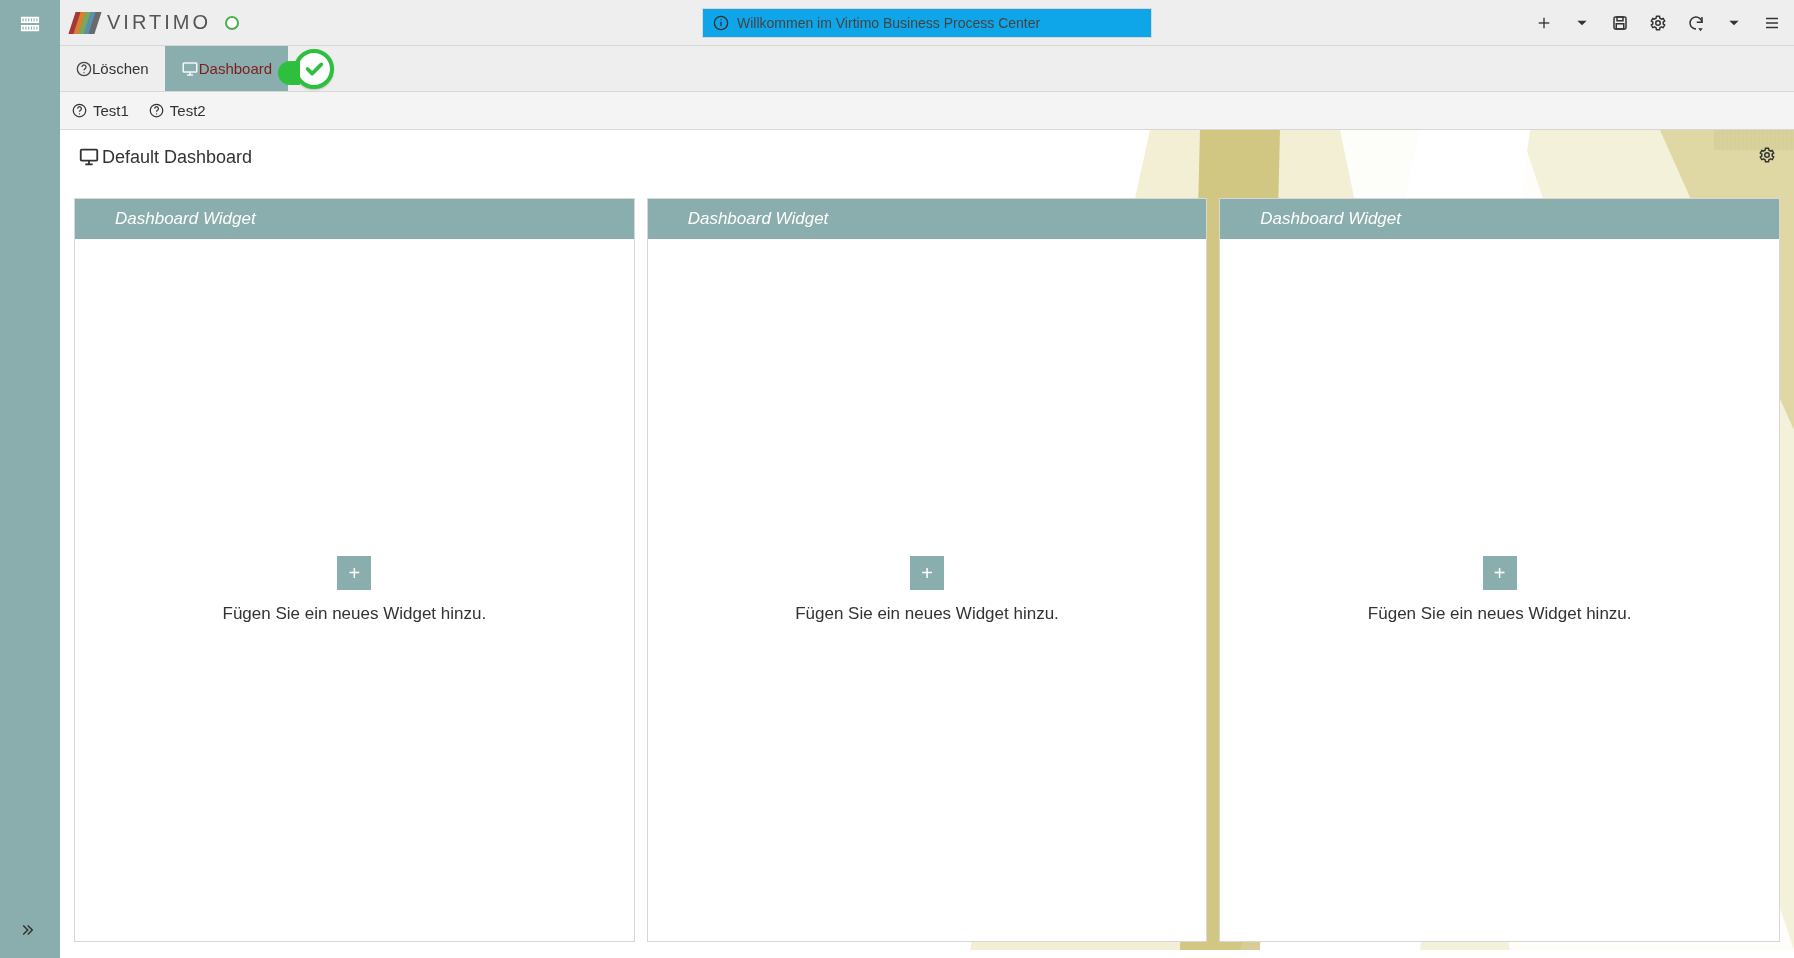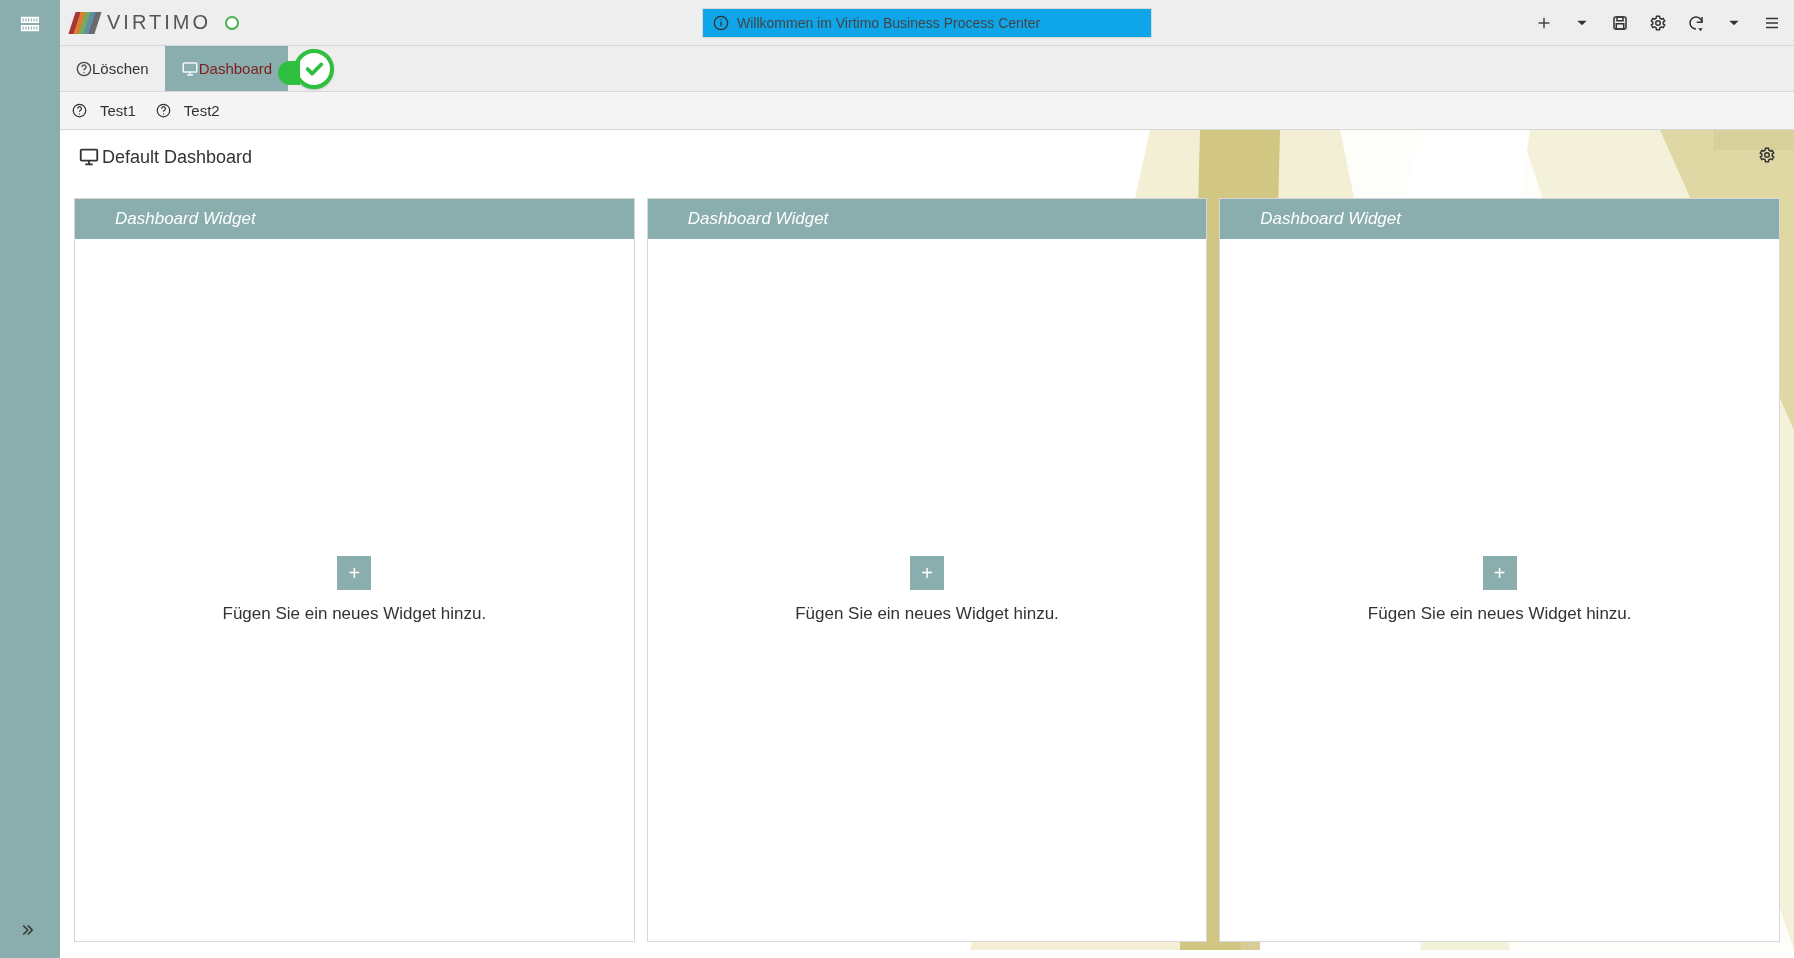--- a/index.html
+++ b/index.html
@@ -136,21 +136,21 @@
   
   .subtabs-row {
     height: 38px;
     background: var(--gray-bg2);
     border-bottom: 1px solid var(--gray-border);
     display:flex; align-items:center;
     padding: 0 12px;
     gap: 20px;
     font-size: 15px;
   }
-  .subtab { display:flex; align-items:center; gap:13px; cursor:pointer; color:#333;}
+  .subtab { display:flex; align-items:center; gap:6px; cursor:pointer; color:#333;}
 
   
   .content-wrap {
     flex:1; position:relative; overflow:hidden;
     background:#fff;
   }
   .bg-shapes { position:absolute; inset:0; z-index:0; pointer-events:none; }
   .content {
     position:relative; z-index:1;
     height:100%; display:flex; flex-direction:column;

